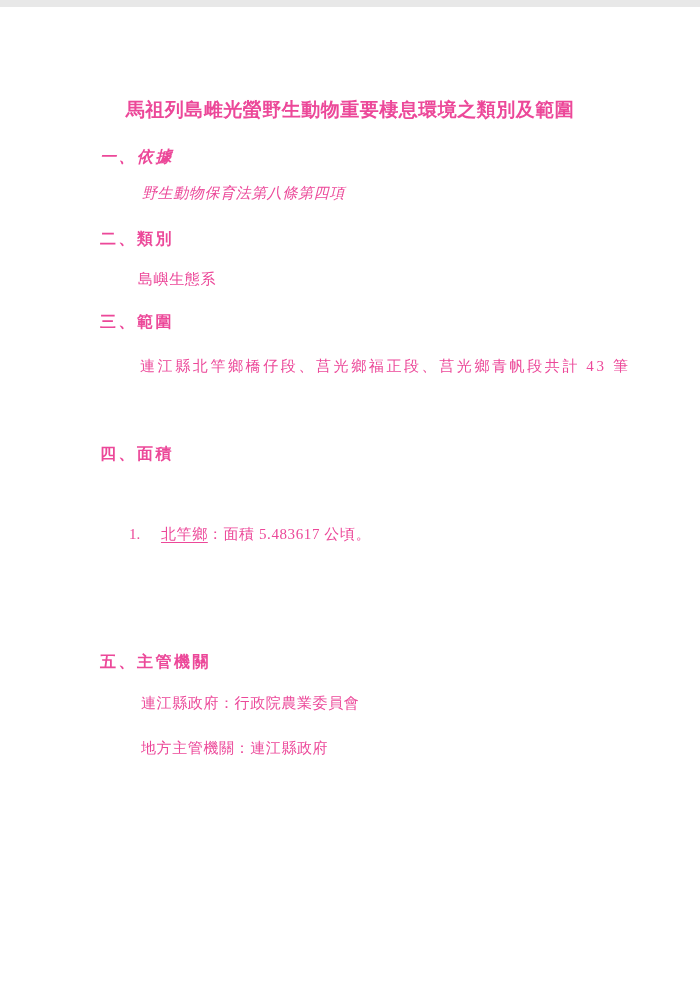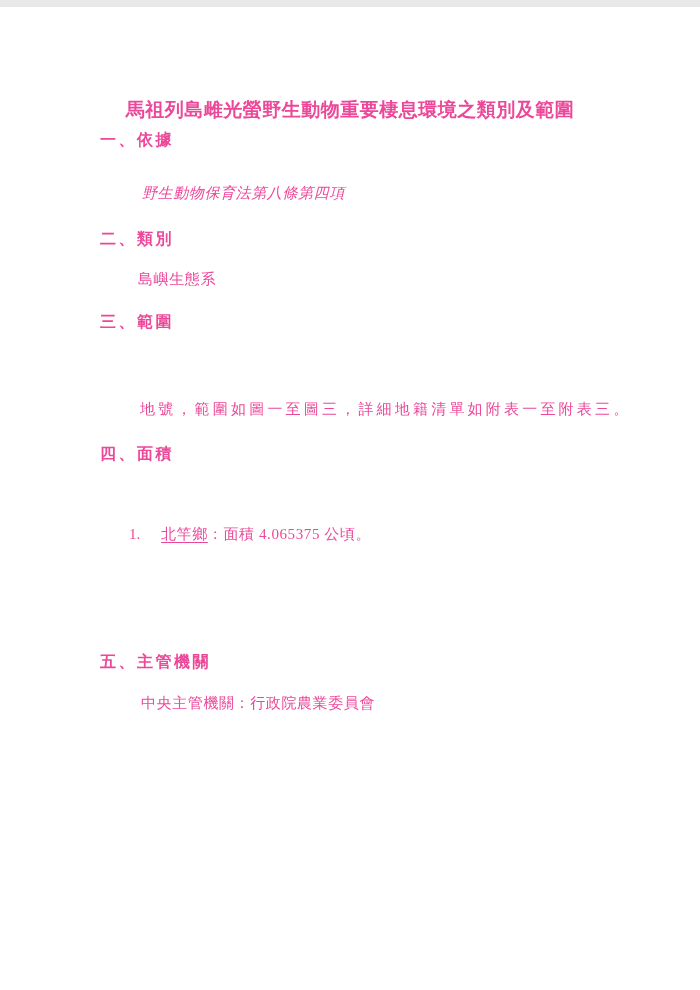--- a/index.html
+++ b/index.html
@@ -62,33 +62,34 @@
     text-underline-offset: 3px;
   }
 </style>
 </head>
 <body>
 
 <div class="page">
 
   <div class="line doc-title">馬祖列島雌光螢野生動物重要棲息環境之類別及範圍</div>
 
-  <div class="line heading" style="top:123px;">一、依據</div>
+  <div class="line heading" style="top:140px;font-style:italic;">一、依據</div>
   <div class="line body-text" style="top:177px; left:142px;font-style:italic;">野生動物保育法第八條第四項</div>
 
   <div class="line heading" style="top:222px;">二、類別</div>
   <div class="line body-text" style="top:263px; left:138px;">島嶼生態系</div>
 
   <div class="line heading" style="top:305px;text-align:center;">三、範圍</div>
-  <div class="line body-text justified-2" style="top:393px; left:140px;">地號，範圍如圖一至圖三，詳細地籍清單如附表一至附表三。</div>
+  <div class="line body-text justified" style="top:350px; left:140px;">連江縣北竿鄉橋仔段、莒光鄉福正段、莒光鄉青帆段共計 43 筆</div>
 
   <div class="line heading" style="top:437px;">四、面積</div>
 
   <div class="line list-item" style="top:518px; left:129px;">
-    <span class="num">1.</span><span class="underlined">北竿鄉</span><span>：面積 4.065375 公頃。</span>
+    <span class="num">1.</span><span class="underlined">北竿鄉</span><span>：面積 5.483617 公頃。</span>
   </div>
 
 
 
   <div class="line heading" style="top:645px;">五、主管機關</div>
-  <div class="line body-text" style="top:687px; left:141px;">中央主管機關：行政院農業委員會</div>
+  <div class="line body-text" style="top:687px; left:141px;">連江縣政府：行政院農業委員會</div>
+  <div class="line body-text" style="top:732px; left:141px;">地方主管機關：連江縣政府</div>
 
 </div>
 
 </body></html>

